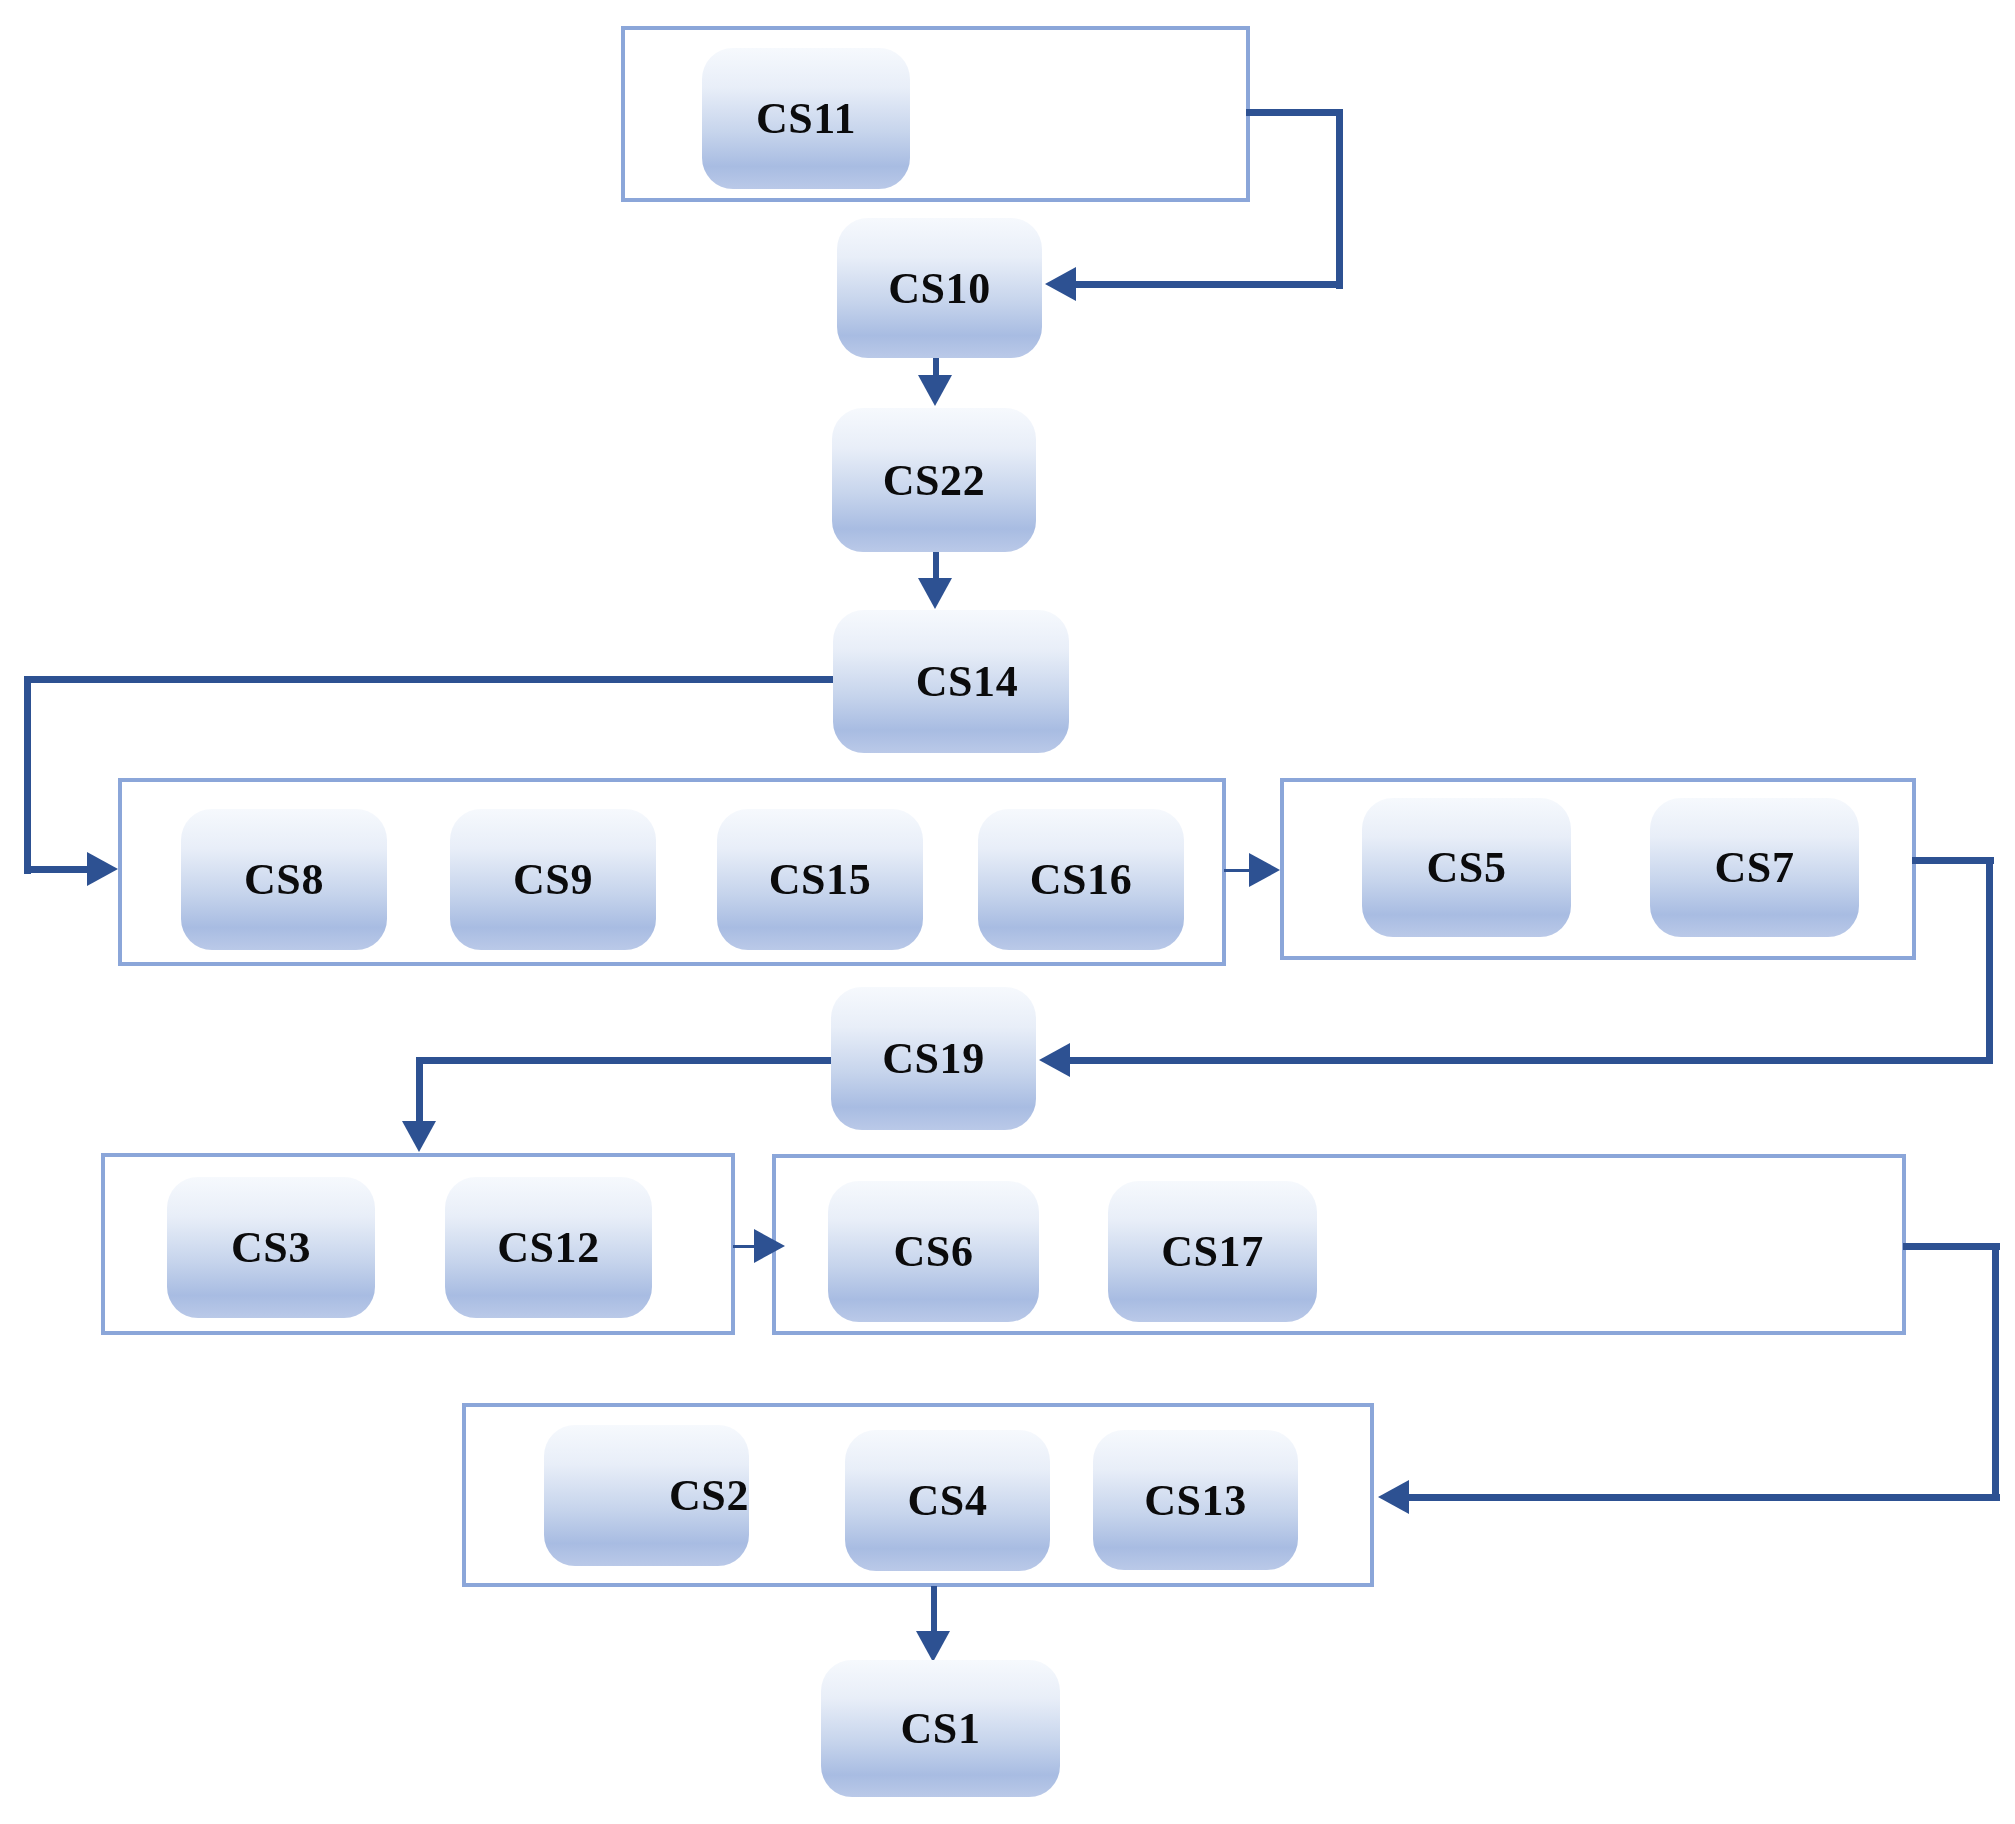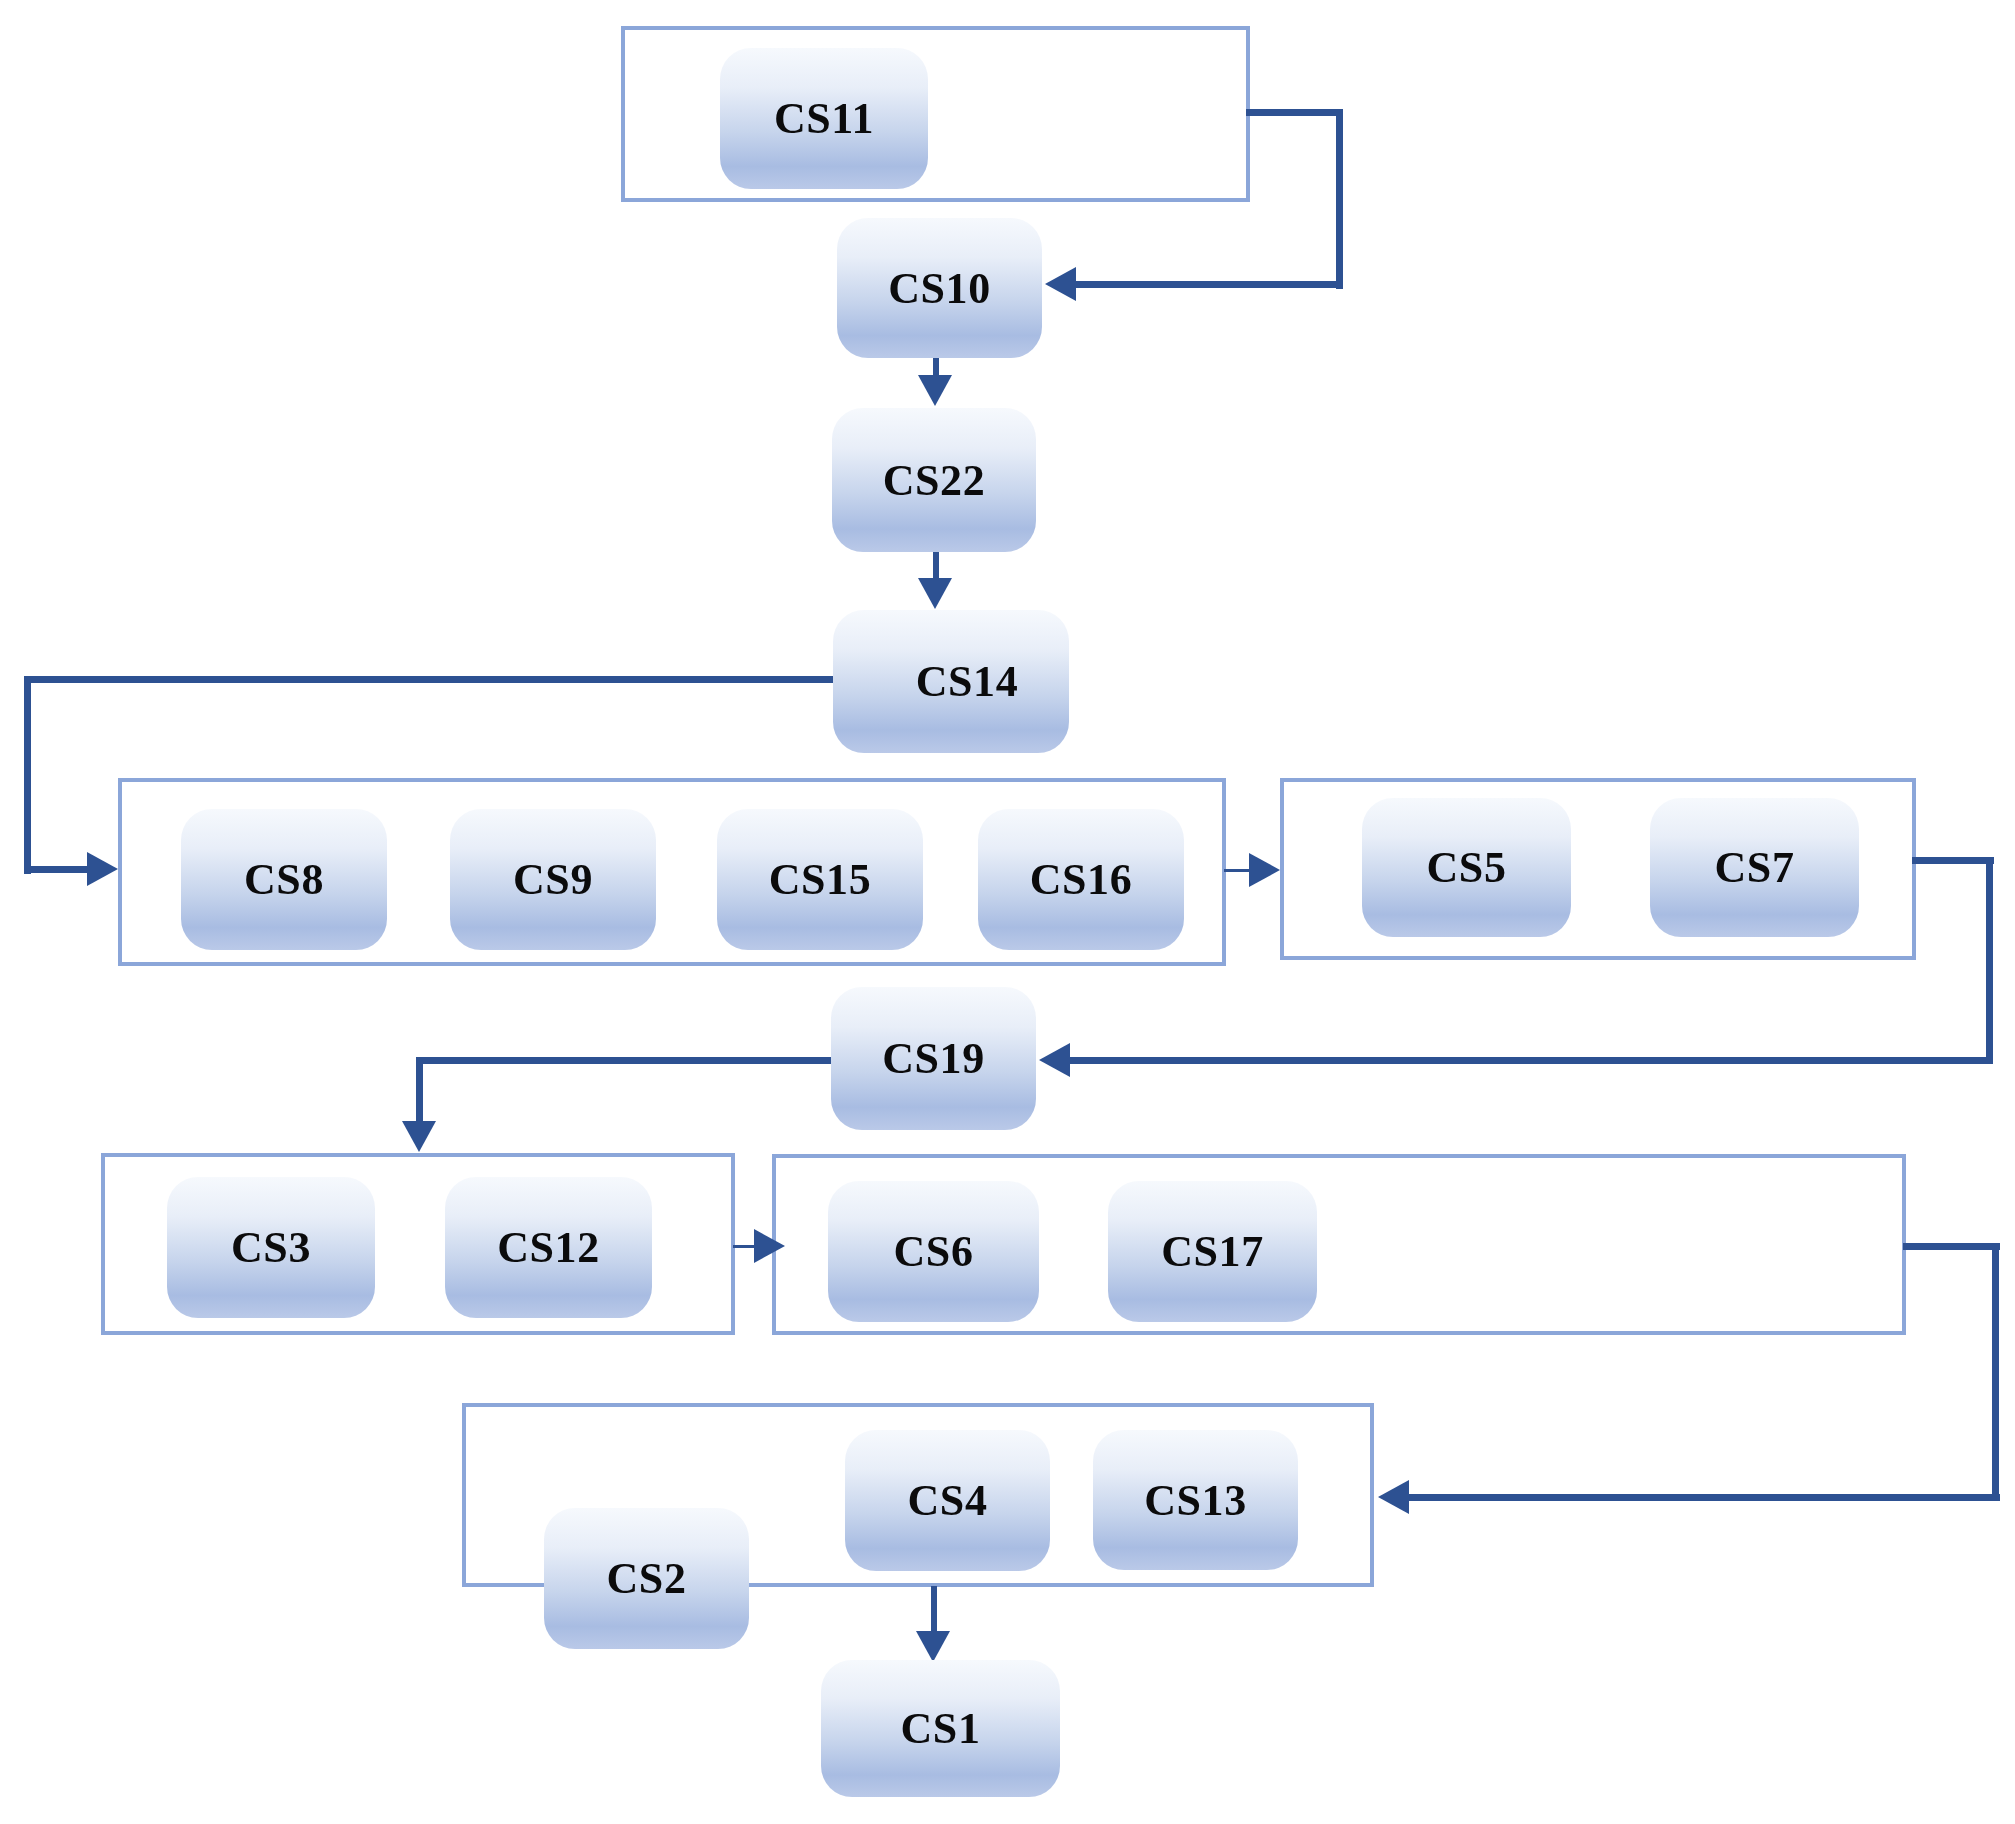--- a/index.html
+++ b/index.html
@@ -73,21 +73,21 @@
     <div class="seg" style="left: 416px; top: 1057px; width: 7.4px; height: 69px;"></div>
     <div class="arrowhead" style="left: 402px; top: 1121px; border-left: 17.7px solid transparent; border-right: 17.7px solid transparent; border-top: 31px solid rgb(45, 81, 146);"></div>
     <div class="seg" style="left: 733px; top: 1245px; width: 24px; height: 3.4px;"></div>
     <div class="arrowhead" style="left: 754px; top: 1229px; border-top: 17.7px solid transparent; border-bottom: 17.7px solid transparent; border-left: 31px solid rgb(45, 81, 146);"></div>
     <div class="seg" style="left: 1903px; top: 1243px; width: 97px; height: 7.4px;"></div>
     <div class="seg" style="left: 1992px; top: 1243px; width: 7.4px; height: 258px;"></div>
     <div class="seg" style="left: 1404px; top: 1494px; width: 596px; height: 7.4px;"></div>
     <div class="arrowhead" style="left: 1378px; top: 1480px; border-top: 17.7px solid transparent; border-bottom: 17.7px solid transparent; border-right: 31px solid rgb(45, 81, 146);"></div>
     <div class="seg" style="left: 931px; top: 1586px; width: 5.7px; height: 49px;"></div>
     <div class="arrowhead" style="left: 916px; top: 1631px; border-left: 17.7px solid transparent; border-right: 17.7px solid transparent; border-top: 31px solid rgb(45, 81, 146);"></div>
-    <div class="node" style="left: 702px; top: 48px; width: 208px; height: 141px; margin-left: 18px;">
+    <div class="node" style="left: 702px; top: 48px; width: 208px; height: 141px;">
       <span>CS11</span>
     </div>
     <div class="node" style="left: 837px; top: 218px; width: 205px; height: 140px;">
       <span>CS10</span>
     </div>
     <div class="node" style="left: 832px; top: 408px; width: 204px; height: 144px;">
       <span>CS22</span>
     </div>
     <div class="node" style="left: 833px; top: 610px; width: 204px; height: 143px; padding-left: 32px;">
       <span>CS14</span>
@@ -118,21 +118,21 @@
     </div>
     <div class="node" style="left: 445px; top: 1177px; width: 207px; height: 141px;">
       <span>CS12</span>
     </div>
     <div class="node" style="left: 828px; top: 1181px; width: 211px; height: 141px;">
       <span>CS6</span>
     </div>
     <div class="node" style="left: 1108px; top: 1181px; width: 209px; height: 141px;">
       <span>CS17</span>
     </div>
-    <div class="node" style="left: 544px; top: 1508px; width: 205px; height: 141px;">
+    <div class="node" style="left: 544px; top: 1425px; width: 205px; height: 141px; justify-content: flex-end;">
       <span>CS2</span>
     </div>
     <div class="node" style="left: 845px; top: 1430px; width: 205px; height: 141px;">
       <span>CS4</span>
     </div>
     <div class="node" style="left: 1093px; top: 1430px; width: 205px; height: 140px;">
       <span>CS13</span>
     </div>
     <div class="node" style="left: 821px; top: 1660px; width: 239px; height: 137px;">
       <span>CS1</span>

